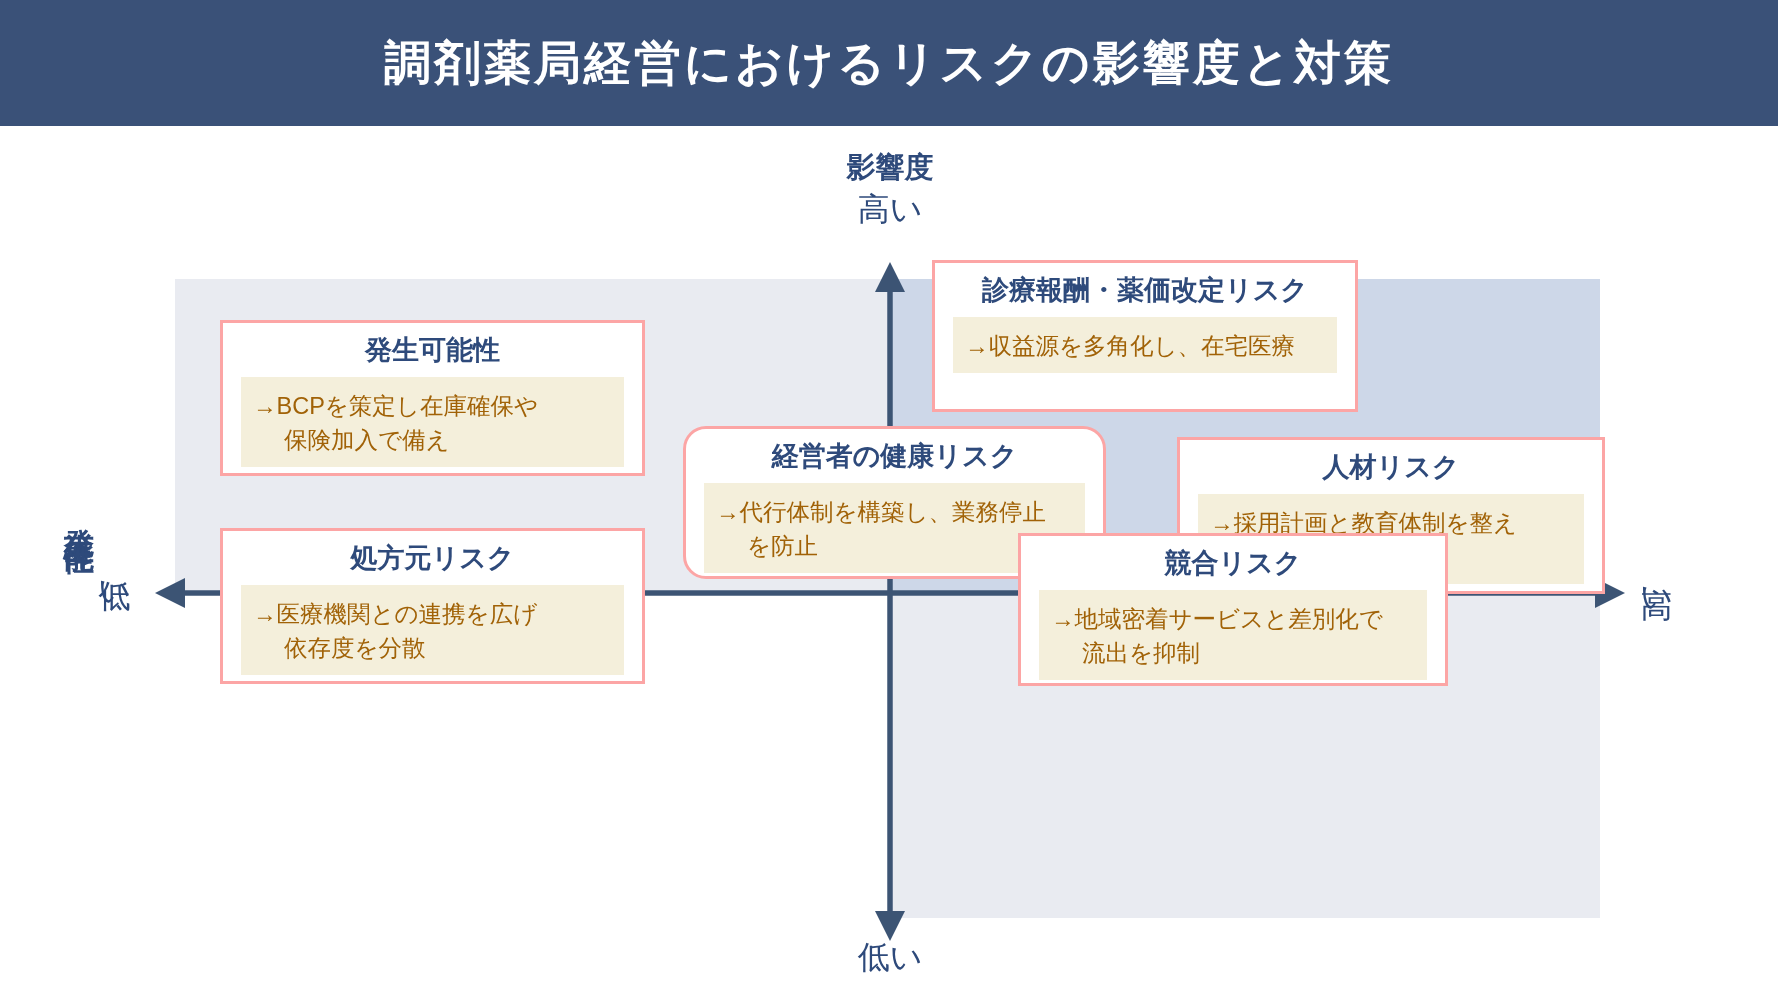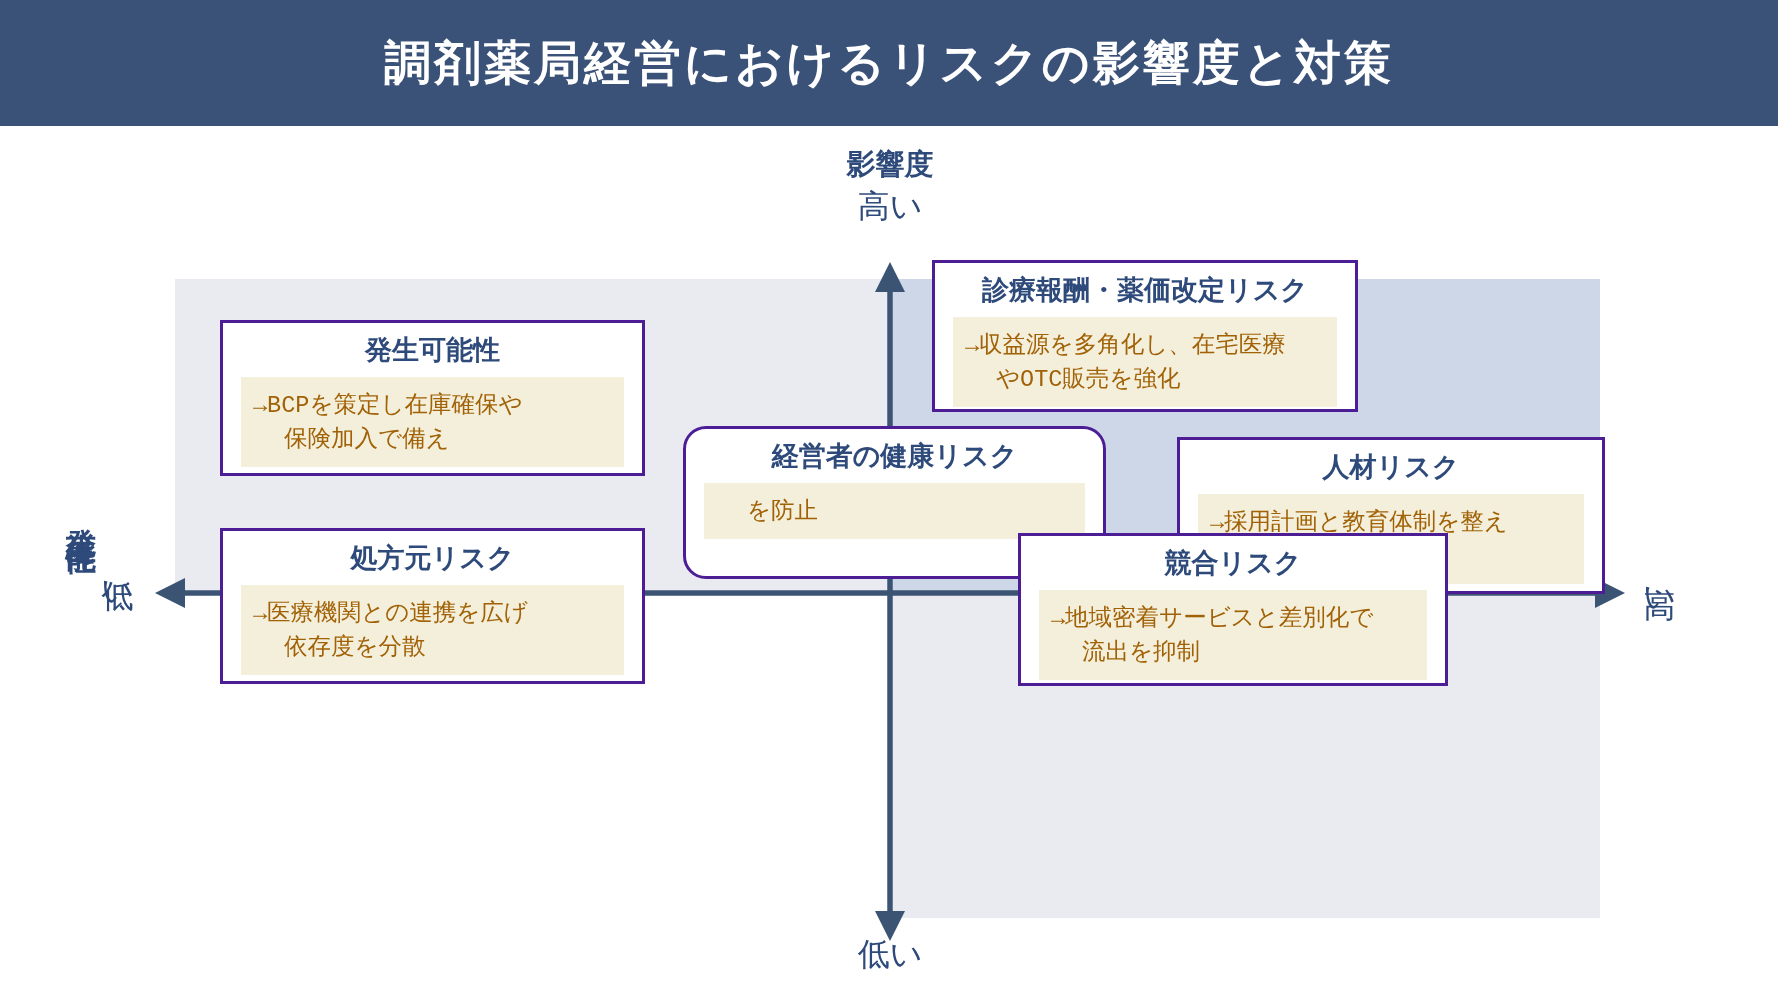--- a/index.html
+++ b/index.html
@@ -1,18 +1,18 @@
 <!DOCTYPE html>
 <html><head>
 <meta charset="utf-8">
 <style>
   html,body{margin:0;padding:0;background:#ffffff;}
   #stage{
     position:relative;width:1778px;height:1000px;background:#ffffff;overflow:hidden;
-    font-family:Liberation Mono, monospace;
+    font-family:Liberation Sans, sans-serif;
   }
   
   .header{position:absolute;left:0;top:0;width:1778px;height:126px;background:#3A5178;
     display:flex;align-items:center;justify-content:center;}
   .header-title{color:#ffffff;font-size:47px;font-weight:bold;letter-spacing:3px;}
 
   
   .quad{position:absolute;}
   #q-tl{left:175px;top:279px;width:715px;height:314px;background:#E9EBF1;}
   #q-tr{left:890px;top:279px;width:710px;height:314px;background:#CDD7E8;}
@@ -26,21 +26,21 @@
   .bold{font-weight:bold;}
   #impact-label{left:786px;top:150px;width:208px;text-align:center;font-size:29px;}
   #impact-high{left:786px;top:192px;width:208px;text-align:center;}
   #impact-low{left:786px;top:940px;width:208px;text-align:center;}
   .vtext{writing-mode:vertical-rl;text-orientation:upright;letter-spacing:4px;}
   #prob-label{left:62px;top:505px;font-size:30px;}
   #prob-low{left:98px;top:556px;}
   #prob-high{left:1640px;top:562px;}
 
   
-  .risk-box{position:absolute;background:#ffffff;border:3px solid #4c1d95;box-sizing:border-box;}
+  .risk-box{position:absolute;background:#ffffff;border:3px solid #fca5a5;box-sizing:border-box;}
   .risk-title{text-align:center;font-weight:bold;color:#2E4A7B;font-size:27px;margin-top:9px;}
   .risk-body{background:#F4EFDB;margin:9px 18px 0 18px;padding:12px 12px 10px 12px;
     font-size:23.5px;color:#a16207;line-height:34px;}
   .risk-line{display:block;}
   .risk-line.indent{margin-left:31px;}
 
   #box-disaster{left:220px;top:320px;width:425px;height:156px;}
   #box-prescription{left:220px;top:528px;width:425px;height:156px;}
   #box-reimbursement{left:932px;top:260px;width:426px;height:152px;}
   #box-manager{left:683px;top:426px;width:423px;height:153px;border-radius:23px;}
@@ -90,27 +90,27 @@
     <div class="risk-body">
       <span class="risk-line">→医療機関との連携を広げ</span>
       <span class="risk-line indent">依存度を分散</span>
     </div>
   </div>
 
   <div class="risk-box" id="box-reimbursement">
     <div class="risk-title">診療報酬・薬価改定リスク</div>
     <div class="risk-body">
       <span class="risk-line">→収益源を多角化し、在宅医療</span>
-      <span class="risk-line indent">やOTC販売を強化</span>
     </div>
   </div>
 
   <div class="risk-box" id="box-manager">
     <div class="risk-title">経営者の健康リスク</div>
     <div class="risk-body">
+      <span class="risk-line">→代行体制を構築し、業務停止</span>
       <span class="risk-line indent">を防止</span>
     </div>
   </div>
 
   <div class="risk-box" id="box-hr">
     <div class="risk-title">人材リスク</div>
     <div class="risk-body">
       <span class="risk-line">→採用計画と教育体制を整え</span>
       <span class="risk-line indent">定着率向上</span>
     </div>

